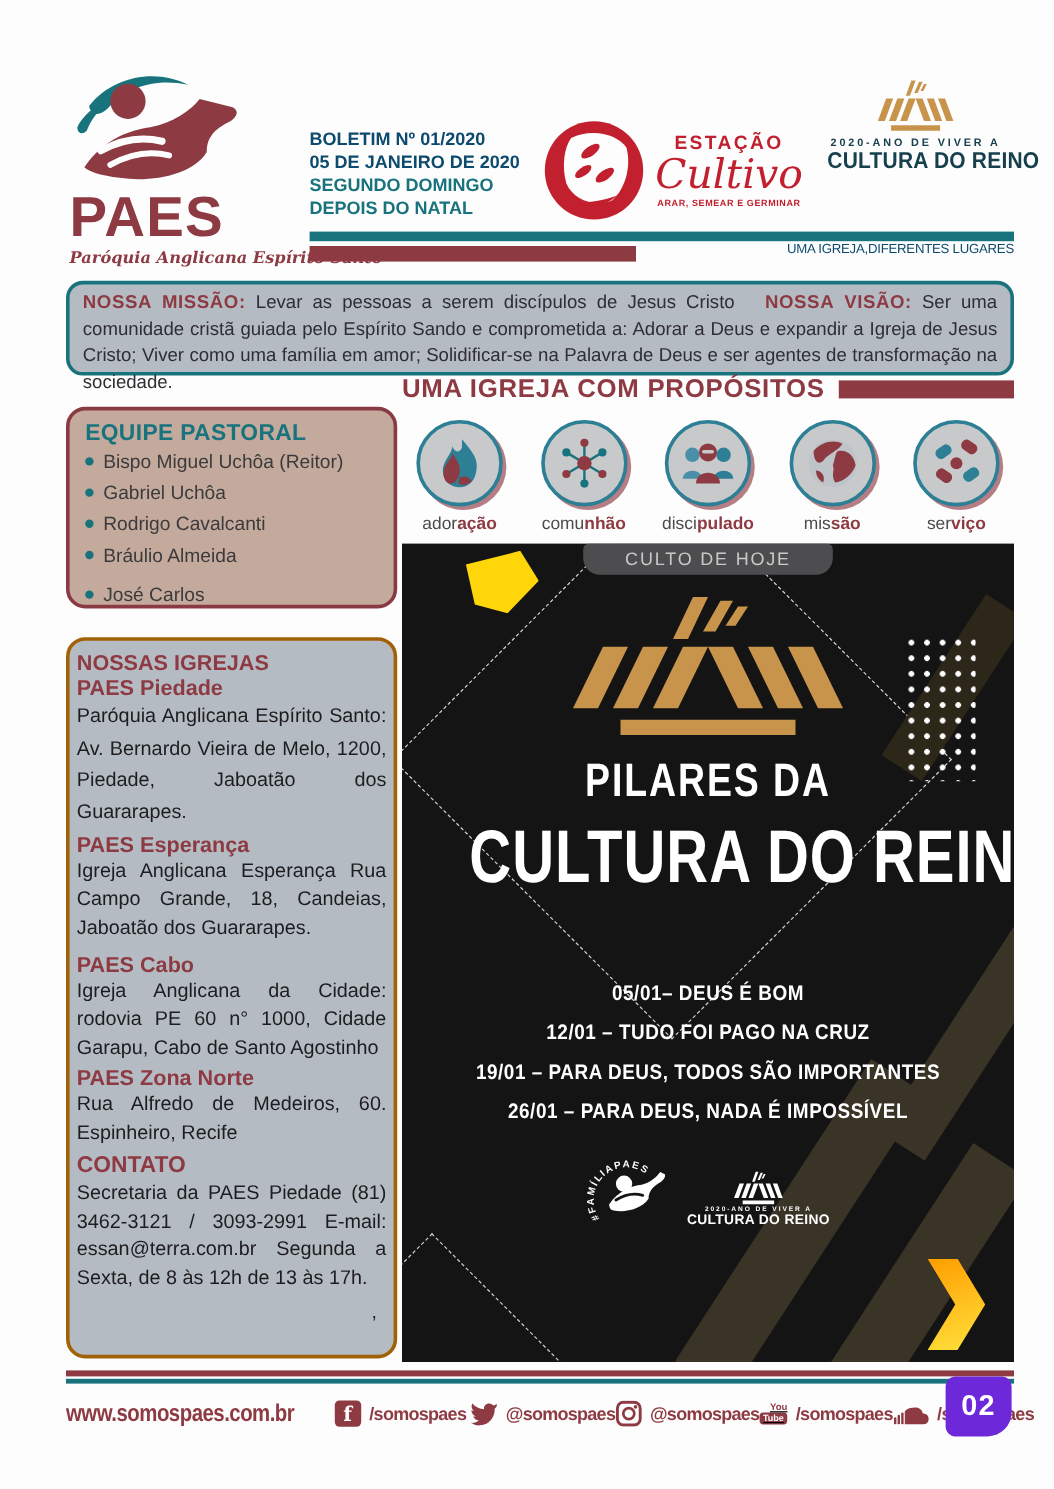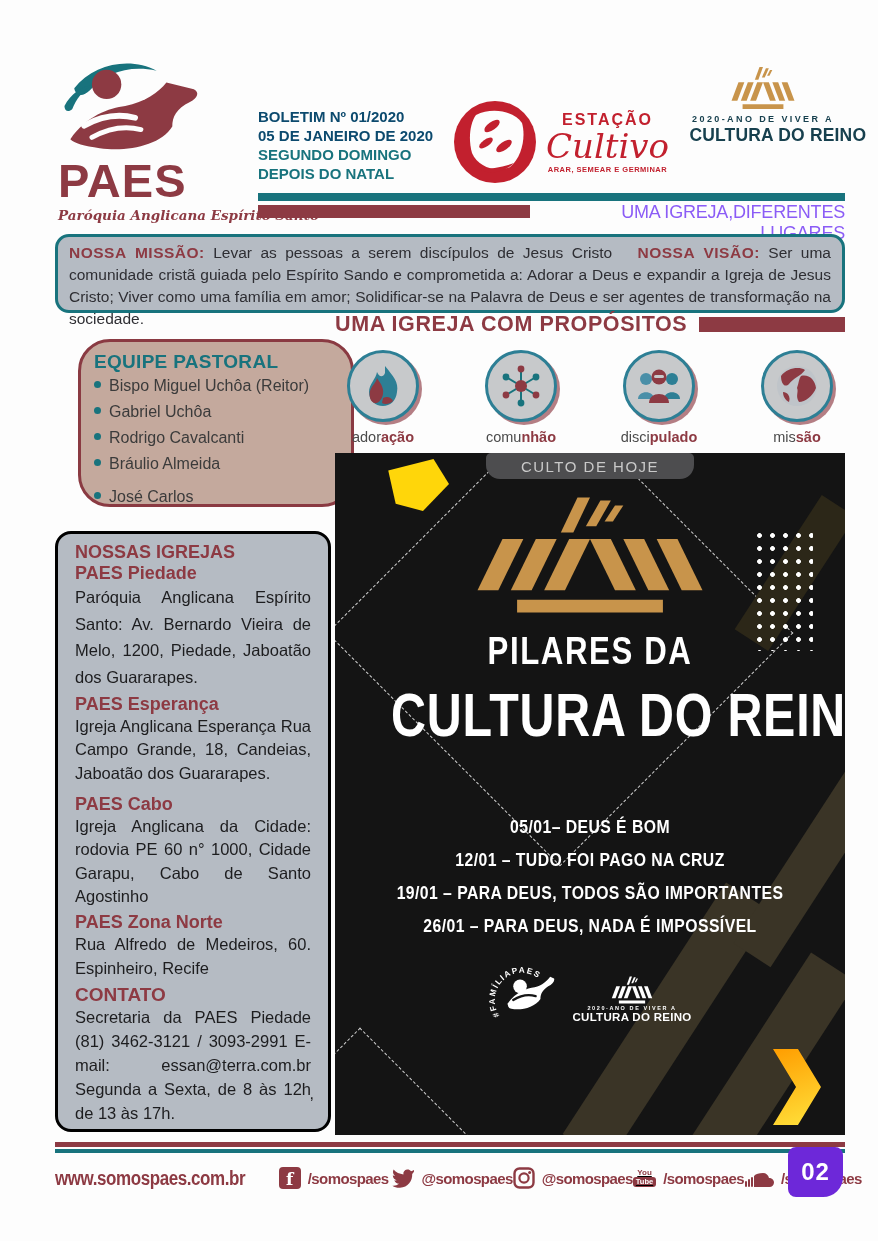--- a/index.html
+++ b/index.html
@@ -21,34 +21,34 @@
   .cultivo-name { color:#c2202e; font-family:"DejaVu Serif", serif; font-style:italic; font-weight:normal; font-size:34px; line-height:1; }
   .cultivo-tag { color:#c2202e; font-size:7.5px; font-weight:bold; letter-spacing:.5px; margin-top:2px; }
 
   .crown-header { position:absolute; left:683px; top:64px; width:160px; text-align:center; }
   .crown-header .crown-svg { width:70px; height:48px; }
   .crown-l1 { color:#17404e; font-size:9px; font-weight:bold; letter-spacing:2.4px; margin-top:2px; white-space:nowrap; }
   .crown-l2 { color:#17404e; font-size:19px; font-weight:bold; letter-spacing:.2px; white-space:nowrap; transform:scaleX(.92); transform-origin:center; }
 
   .bar-teal-top { position:absolute; left:258px; top:193px; width:587px; height:8px; background:#18737d; }
   .bar-maroon-top { position:absolute; left:258px; top:205px; width:272px; height:13px; background:#8d3a43; }
-  .tagline { position:absolute; left:535px; top:202px; width:310px; text-align:right; font-size:18px; color:#8b5cf6; letter-spacing:-0.2px; }
+  .tagline { position:absolute; left:535px; top:202px; width:310px; text-align:right; font-size:11px; color:#0c4a6e; letter-spacing:-0.2px; }
 
   
   .mission { position:absolute; left:55px; top:234px; width:790px; height:79px; background:#b5bbc3; border:3px solid #18737d; border-radius:14px; padding:5px 11px; font-size:15.5px; line-height:1.42; color:#2e2e33; text-align:justify; }
   .mission b { color:#8d3a43; letter-spacing:.5px; }
 
   
-  .pastoral { position:absolute; left:55px; top:339px; width:276px; height:168px; background:#c4a99d; border:3px solid #8a3a42; border-radius:32px; padding:9px 13px;margin-left:23px; }
+  .pastoral { position:absolute; left:55px; top:339px; width:276px; height:168px; background:#c4a99d; border:3px solid #8a3a42; border-radius:16px; padding:9px 13px; }
   .pastoral-title { color:#18737d; font-size:19px; font-weight:bold; letter-spacing:.3px; }
   .pastoral-item { display:flex; align-items:center; gap:8px; font-size:16px; color:#3b3b3b; line-height:26px; }
   .pastoral-item:last-child { margin-top:7px; }
   .dot { width:7px; height:7px; min-width:7px; border-radius:50%; background:#18737d; position:relative; top:-2px; }
 
-  .churches { position:absolute; left:55px; top:531px; width:276px; height:601px; background:#b5bbc3; border:3px solid #000000; border-radius:16px; padding:8px 17px 4px; }
+  .churches { position:absolute; left:55px; top:531px; width:276px; height:601px; background:#b5bbc3; border:3px solid #a16207; border-radius:16px; padding:8px 6px 4px; }
   .ch-title { color:#8d3a43; font-size:18px; font-weight:bold; line-height:21px; }
   .ch-name { color:#8d3a43; font-size:18px; font-weight:bold; line-height:21px; margin-top:3px; }
   .ch-addr { color:#1d1d1f; font-size:16.5px; line-height:1.43; text-align:justify; }
   .ch-addr.loose { line-height:1.62; }
   .contact-title { color:#8d3a43; font-size:19px; font-weight:bold; margin-top:4px; }
   .contact-text { color:#1d1d1f; font-size:16.5px; line-height:1.45; text-align:justify; }
   .stray-comma { position:absolute; right:14px; bottom:26px; color:#1d1d1f; font-size:16px; }
 
   
   .purposes-title { position:absolute; left:335px; top:312px; width:510px; display:flex; align-items:center; }
@@ -90,21 +90,21 @@
       clip-path:polygon(0 0, 52% 0, 100% 50%, 52% 100%, 0 100%, 48% 50%); }
 
   
   .f-line-maroon { position:absolute; left:55px; top:1142px; width:790px; height:5px; background:#8d3a43; }
   .f-line-teal { position:absolute; left:55px; top:1149px; width:790px; height:4px; background:#18737d; }
   .footer-row { position:absolute; left:55px; top:1158px; width:728px; height:40px; display:flex; align-items:center; justify-content:space-between; }
   .f-url { color:#8d3a43; font-weight:bold; font-size:20px; letter-spacing:-0.5px; transform:scaleX(.85); transform-origin:left center; white-space:nowrap; }
   .social { display:flex; align-items:center; gap:7px; }
   .s-handle { color:#8d3a43; font-weight:bold; font-size:15px; letter-spacing:-0.6px; white-space:nowrap; }
   .fb-icon { width:22px; height:22px; background:#8d3a43; border-radius:4px; color:#fff; font-weight:bold; font-family:"DejaVu Serif",serif; font-size:17px; display:flex; align-items:flex-end; justify-content:center; line-height:20px; }
-  .yt-icon { text-align:center;text-decoration:underline; }
+  .yt-icon { text-align:right;text-decoration:underline; }
   .yt-top { color:#8d3a43; font-size:8px; font-weight:bold; line-height:8px; }
   .yt-box { background:#8d3a43; color:#fff; font-size:7.5px; font-weight:bold; border-radius:3px; padding:1px 3px; line-height:8px; }
   .page-badge { position:absolute; left:788px; top:1147px; width:55px; height:50px; background:#6d28d9; border-radius:8px 8px 20px 8px; color:#fff; font-weight:bold; font-size:24px; display:flex; align-items:center; justify-content:center; letter-spacing:1px; }
   svg { display:block; }
 </style>
 </head>
 <body>
 
 <svg width="0" height="0" style="position:absolute">
   <symbol id="crown-sym" viewBox="0 0 120 80">
@@ -274,20 +274,32 @@
       <div class="p-circle">
         <svg width="44" height="44" viewBox="0 0 44 44">
           <circle cx="22" cy="22" r="20" fill="#bfc4c9"></circle>
           <path fill="#8d3a43" d="M6,12 C12,4 24,2 30,6 C26,12 18,14 14,20 C10,24 6,20 6,12 Z"></path>
           <path fill="#8d3a43" d="M26,12 C34,10 40,16 41,24 C38,32 30,38 24,38 C20,32 24,28 22,24 C24,18 24,14 26,12 Z"></path>
           <path fill="#8d3a43" d="M8,28 C12,28 16,32 14,38 C10,36 8,32 8,28 Z"></path>
         </svg>
       </div>
       <div class="p-label"><span>mis</span><b>são</b></div>
     </div>
+    <div class="purpose">
+      <div class="p-circle">
+        <svg width="44" height="44" viewBox="0 0 44 44">
+          <rect x="4" y="8" width="14" height="9" rx="4" fill="#2d7f95" transform="rotate(-35 11 12)"></rect>
+          <rect x="26" y="4" width="14" height="9" rx="4" fill="#8d3a43" transform="rotate(35 33 8)"></rect>
+          <rect x="27" y="27" width="14" height="9" rx="4" fill="#2d7f95" transform="rotate(-35 34 31)"></rect>
+          <rect x="5" y="28" width="14" height="9" rx="4" fill="#8d3a43" transform="rotate(35 12 32)"></rect>
+          <circle cx="22" cy="22" r="5" fill="#8d3a43"></circle>
+        </svg>
+      </div>
+      <div class="p-label"><span>ser</span><b>viço</b></div>
+    </div>
   </div>
 
   <div class="poster">
     <div class="diamond d1"></div>
     <div class="diamond d2"></div>
     <div class="stripe s4"></div>
     <div class="stripe s1"></div>
     <div class="stripe s2"></div>
     <div class="stripe s3"></div>
     <div class="yellow-shape"></div>

